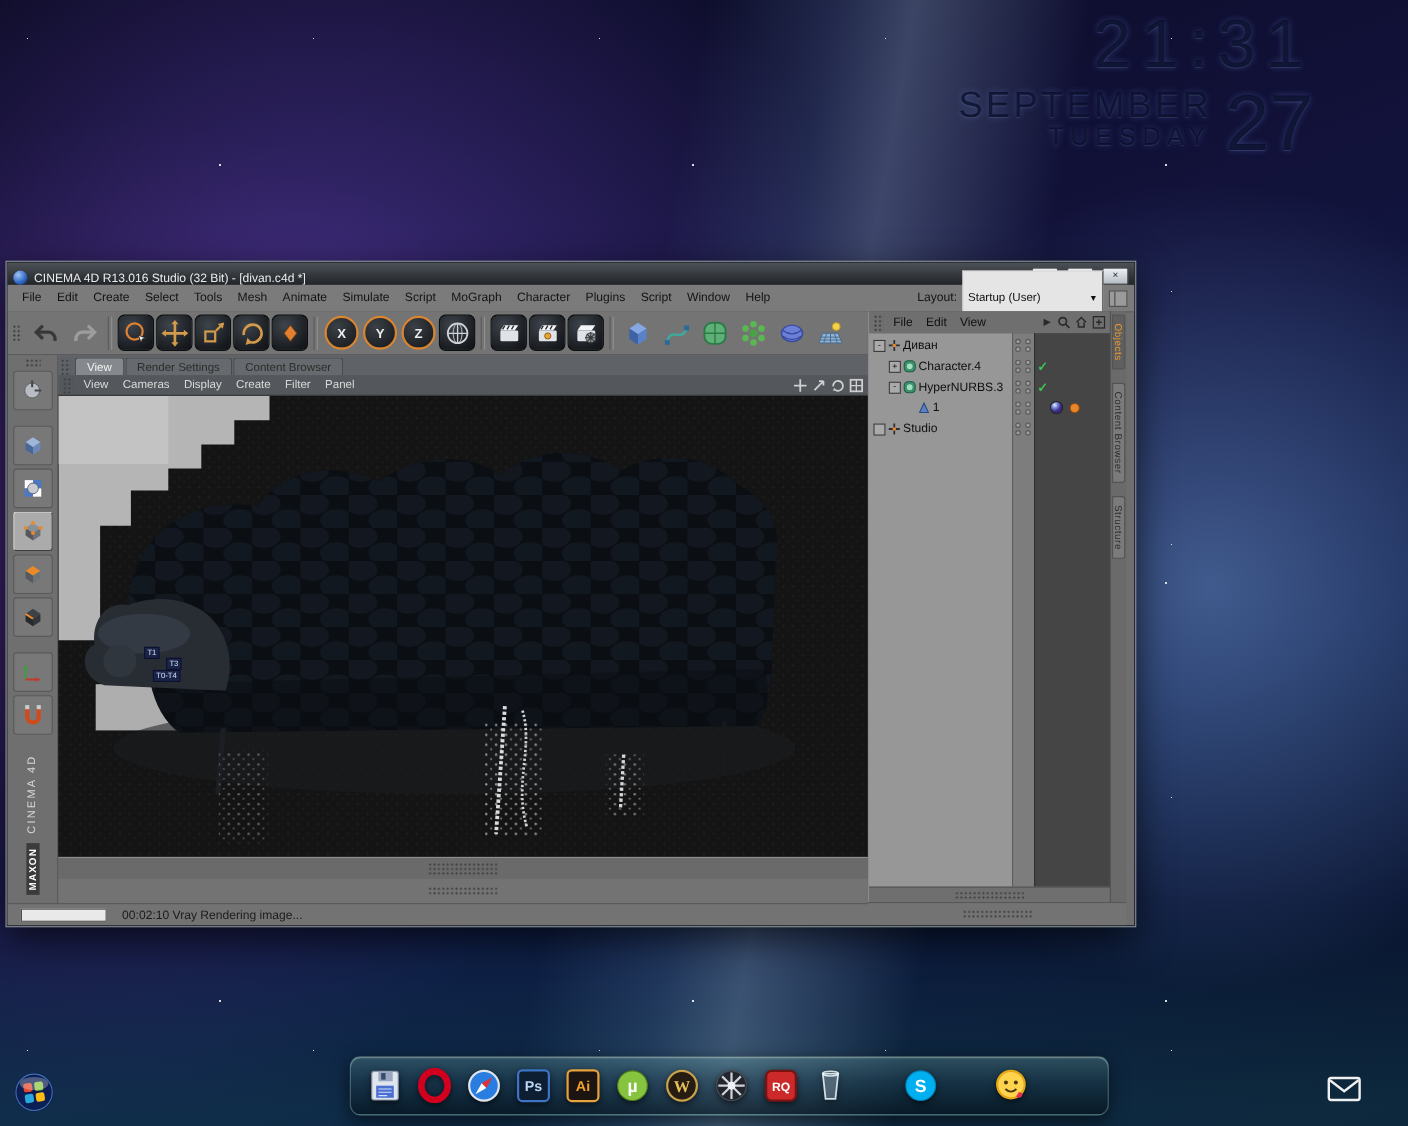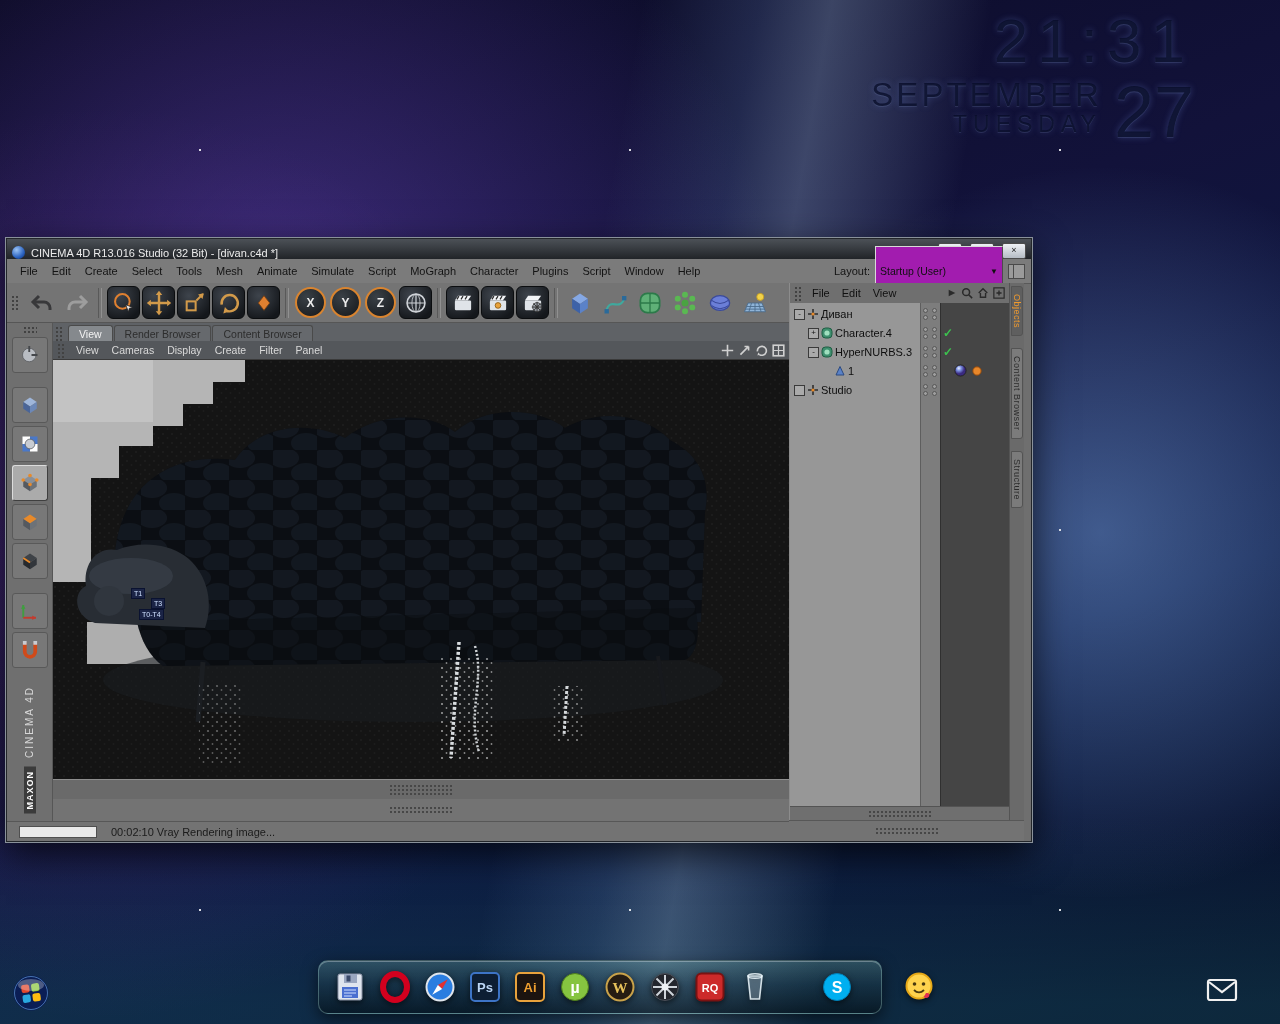--- a/index.html
+++ b/index.html
@@ -34,21 +34,21 @@
   .titlebar{position:absolute;left:0;top:0;right:0;height:20px;background:linear-gradient(#4c5157,#212428);
     display:flex;align-items:flex-end;gap:6px;padding:0 5px;}
   .appicon{width:13px;height:13px;border-radius:50%;background:radial-gradient(circle at 35% 30%,#9cc4f5,#2a62c0 60%,#0b2a66);}
   .title{flex:1;color:#ebebeb;font-size:11px;white-space:nowrap;overflow:hidden;}
   .winbtn{width:22px;height:14px;background:linear-gradient(#eef1f5,#b5bcc4);border:1px solid #4c4c4c;
     border-radius:2px;font-size:9px;line-height:12px;text-align:center;color:#1e1e1e;margin-left:2px;}
   .menubar{position:absolute;left:0;top:20px;right:0;height:24px;background:#7b7b7b;border-bottom:1px solid #595959;
     display:flex;align-items:center;padding:0 6px;font-size:11px;color:#131313;}
   .mi{padding:2px 7px;white-space:nowrap;}
   .layoutbox{margin-left:auto;display:flex;align-items:center;gap:5px;}
-  .select{width:118px;height:16px;background:#a21caf;border:1px solid;border-color:#d9d9d9 #4c4c4c #4c4c4c #d9d9d9;
+  .select{width:118px;height:16px;background:#e5e5e5;border:1px solid;border-color:#d9d9d9 #4c4c4c #4c4c4c #d9d9d9;
     font-size:10.5px;display:flex;align-items:center;padding:16px 4px;color:#101010;text-align:center;}
   .select .arrow{margin-left:auto;font-size:8px;}
   .layicon{width:15px;height:13px;border:1px solid #4a4a4a;background:#9a9a9a;display:inline-block;position:relative;}
   .layicon::after{content:"";position:absolute;left:4px;top:0;bottom:0;border-left:1px solid #4a4a4a;}
   .handle{width:9px;height:15px;background-image:radial-gradient(#424242 1px,transparent 1.15px);background-size:4px 4px;margin-right:3px;flex:none;}
   
   .toolbar{position:absolute;left:0;top:44px;width:782px;height:40px;background:#747474;border-bottom:1px solid #565656;
     display:flex;align-items:center;gap:2px;padding:0 4px;box-sizing:border-box;}
   .sep{width:2px;height:30px;border-left:1px solid #595959;border-right:1px solid #909090;margin:0 3px;flex:none;}
   .tb{width:33px;height:33px;display:flex;align-items:center;justify-content:center;flex:none;}
@@ -103,21 +103,21 @@
   .tagwrap{position:absolute;left:164px;top:2px;display:flex;gap:5px;align-items:center;}
   .om-scroll{position:absolute;left:0;right:0;bottom:0;height:14px;background:#6f6f6f;border-top:1px solid #535353;display:flex;align-items:center;justify-content:center;}
   .om-scroll .dotgrid{height:8px;}
   .side-tabs{position:absolute;left:1002px;top:44px;width:15px;bottom:20px;background:#6a6a6a;border-left:1px solid #545454;
     display:flex;flex-direction:column;align-items:center;gap:12px;padding-top:3px;box-sizing:border-box;}
   .stab{writing-mode:vertical-rl;font-size:9px;color:#2c2c2c;background:#7b7b7b;border:1px solid #535353;padding:7px 0;border-radius:0 3px 3px 0;letter-spacing:.5px;}
   .stab.active{color:#f09a2e;background:#5f5f5f;}
   .br-fill{position:absolute;left:782px;bottom:0;width:235px;height:20px;background:#737373;border-top:1px solid #575757;
     display:flex;align-items:center;justify-content:center;}
   
-  .dock{position:absolute;left:318px;bottom:10px;width:564px;height:54px;border-radius:10px;
+  .dock{position:absolute;left:318px;bottom:10px;width:690px;height:54px;border-radius:10px;
     background:linear-gradient(180deg,rgba(160,230,210,.22),rgba(35,65,75,.38) 45%,rgba(4,14,20,.58));
     border:1px solid rgba(200,255,240,.28);box-shadow:inset 0 1px rgba(255,255,255,.3),0 5px 16px rgba(0,0,0,.55);
     display:flex;align-items:center;gap:11px;padding:0 14px;box-sizing:border-box;}
   .dicon{width:34px;height:34px;display:flex;align-items:center;justify-content:center;flex:none;filter:drop-shadow(0 2px 3px rgba(0,0,0,.6));}
   .dockgap{width:26px;flex:none;}
   .orb{position:absolute;left:12px;bottom:12px;width:38px;height:38px;}
   .mail{position:absolute;right:42px;bottom:22px;width:32px;height:24px;}
 </style>
 </head>
 <body>
@@ -394,21 +394,21 @@
       <div class="branding">
         <span class="vtext">CINEMA 4D</span>
         <span class="maxon">MAXON</span>
       </div>
     </div>
 
     <div class="main">
       <div class="tabs">
         <span class="handle"></span>
         <span class="tab active">View</span>
-        <span class="tab">Render Browser</span>
+        <span class="tab">Render Settings</span>
         <span class="tab">Content Browser</span>
       </div>
       <div class="vpmenu">
         <span class="handle"></span>
         <span class="mi">View</span>
         <span class="mi">Cameras</span>
         <span class="mi">Display</span>
         <span class="mi">Create</span>
         <span class="mi">Filter</span>
         <span class="mi">Panel</span>

